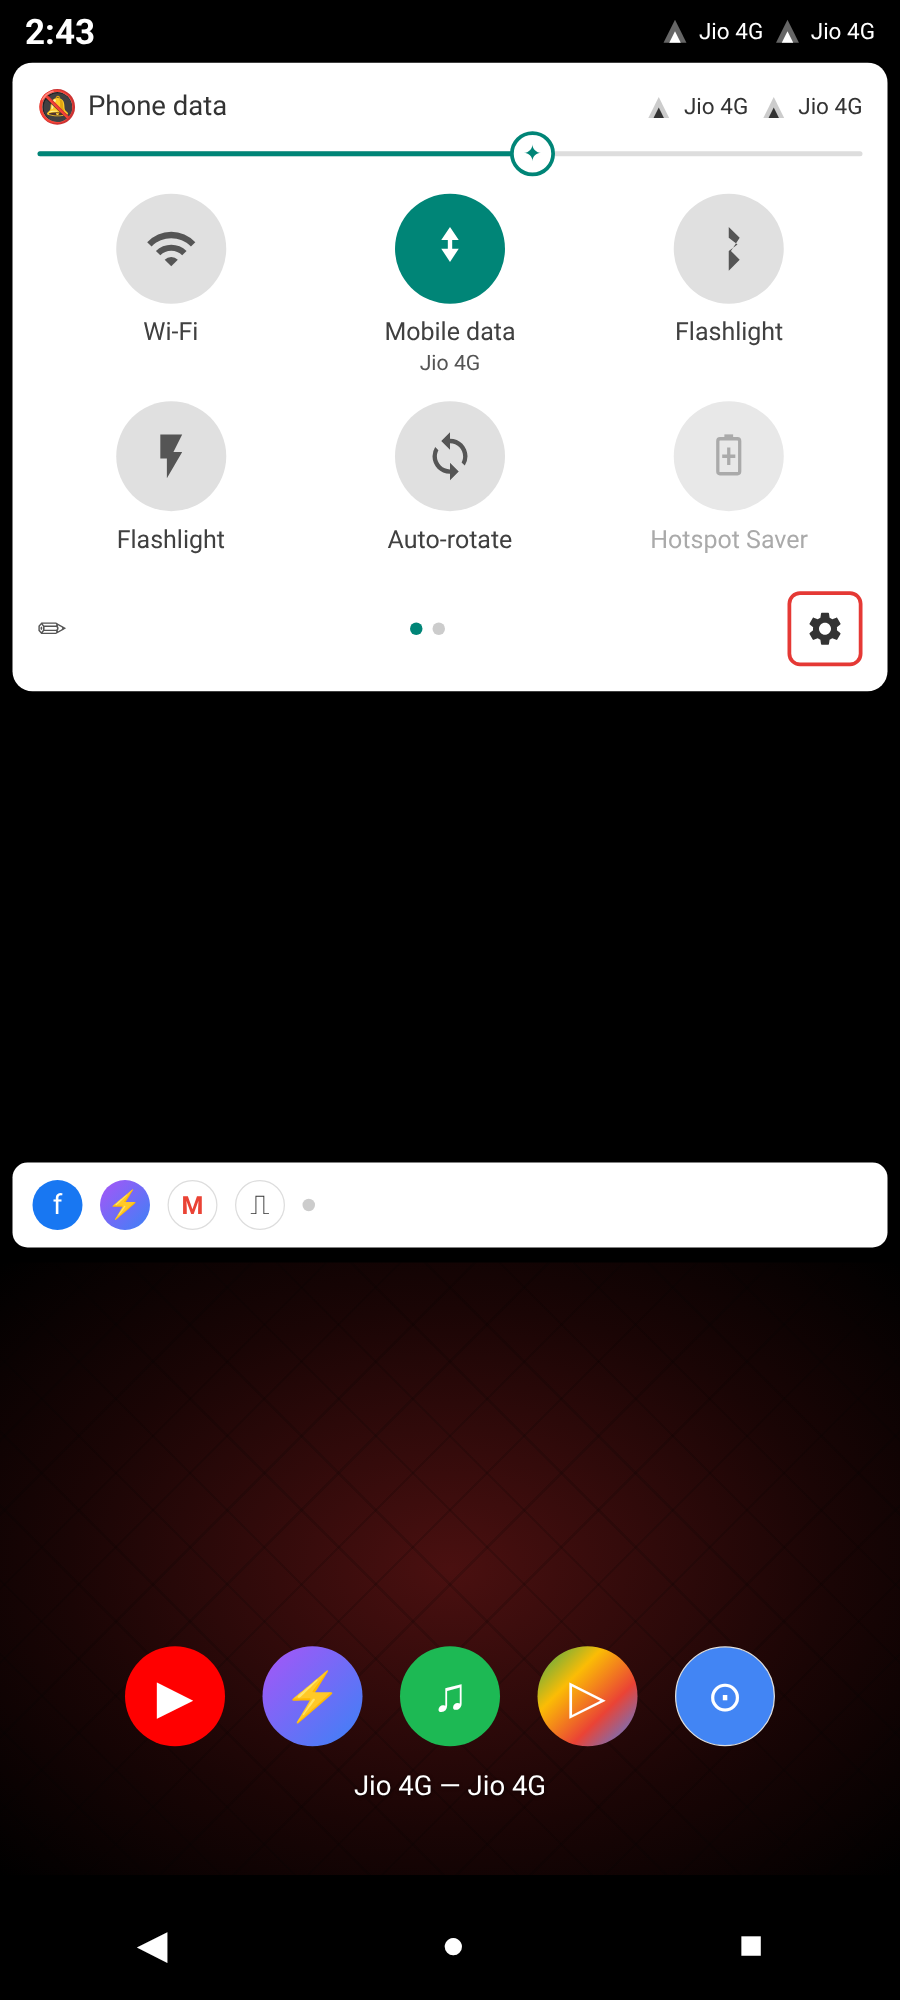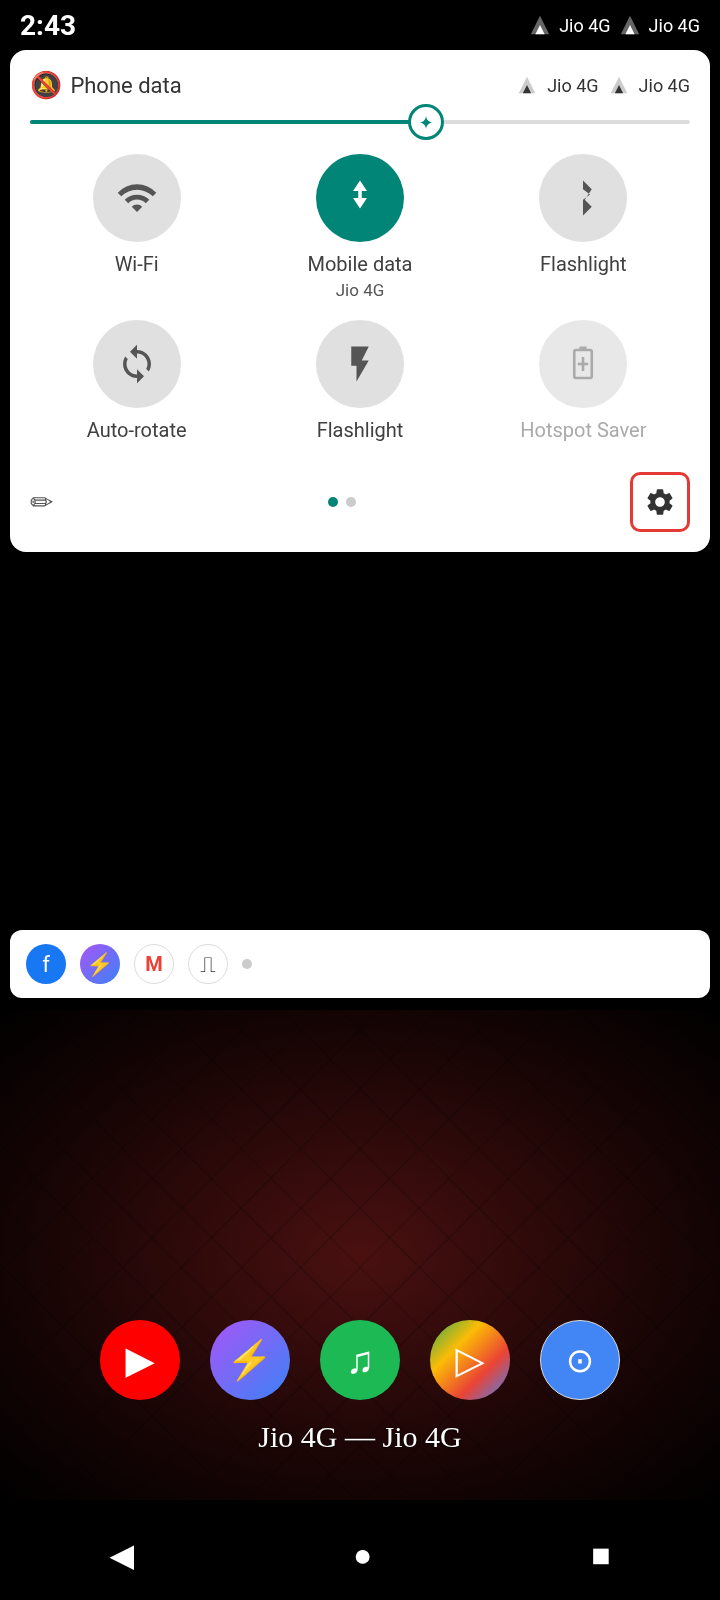--- a/index.html
+++ b/index.html
@@ -270,26 +270,25 @@
       font-size: 38px;
     }
     .app-icon.youtube { background: #ff0000; color: #fff; }
     .app-icon.messenger-app { background: linear-gradient(135deg, #a855f7, #3b82f6); color: #fff; }
     .app-icon.spotify { background: #1db954; color: #fff; }
     .app-icon.play { background: linear-gradient(135deg, #34a853, #fbbc05, #ea4335, #4285f4); color: #fff; }
     .app-icon.chrome { background: #fff; border: 1px solid #ddd; font-size: 34px; }
 
     .wallpaper-text {
       color: #fff;
-      font-size: 30px;
-      margin-bottom: 16px;
+      font-size: 22px;
+      margin-bottom: 28px;
       position: relative;
       z-index: 2;
       text-shadow: 0 1px 3px rgba(0,0,0,0.7);
-      font-family: Liberation Serif, serif;
     }
 
     
     .nav-bar {
       position: absolute;
       bottom: 0; left: 0; right: 0;
       height: 90px;
       background: #000;
       display: flex;
       align-items: center;
@@ -381,33 +380,33 @@
         <svg width="42" height="42" viewBox="0 0 24 24" fill="#555">
           <path d="M17 7l-5-5v20l5-5-4-4 4-6zm-5 0l4 3-4 3V7z"></path>
         </svg>
       </div>
       <span class="qs-tile-label">Flashlight</span>
     </div>
 
     <div class="qs-tile">
       <div class="qs-tile-icon inactive">
         <svg width="42" height="42" viewBox="0 0 24 24" fill="#555">
-          <path d="M12 4V1L8 5l4 4V6c3.31 0 6 2.69 6 6 0 1.01-.25 1.97-.7 2.8l1.46 1.46A7.93 7.93 0 0020 12c0-4.42-3.58-8-8-8zm0 14c-3.31 0-6-2.69-6-6 0-1.01.25-1.97.7-2.8L5.24 7.74A7.93 7.93 0 004 12c0 4.42 3.58 8 8 8v3l4-4-4-4v3z"></path>
-        </svg>
-      </div>
-      <span class="qs-tile-label">Auto-rotate</span>
+          <path d="M7 2v11h3v9l7-12h-4l4-8z"></path>
+        </svg>
+      </div>
+      <span class="qs-tile-label">Flashlight</span>
     </div>
 
     <div class="qs-tile">
       <div class="qs-tile-icon inactive">
         <svg width="42" height="42" viewBox="0 0 24 24" fill="#555">
-          <path d="M7 2v11h3v9l7-12h-4l4-8z"></path>
-        </svg>
-      </div>
-      <span class="qs-tile-label">Flashlight</span>
+          <path d="M12 4V1L8 5l4 4V6c3.31 0 6 2.69 6 6 0 1.01-.25 1.97-.7 2.8l1.46 1.46A7.93 7.93 0 0020 12c0-4.42-3.58-8-8-8zm0 14c-3.31 0-6-2.69-6-6 0-1.01.25-1.97.7-2.8L5.24 7.74A7.93 7.93 0 004 12c0 4.42 3.58 8 8 8v3l4-4-4-4v3z"></path>
+        </svg>
+      </div>
+      <span class="qs-tile-label">Auto-rotate</span>
     </div>
 
     <div class="qs-tile">
       <div class="qs-tile-icon dim">
         <svg width="42" height="42" viewBox="0 0 24 24" fill="#aaa">
           <rect x="7" y="4" width="10" height="16" rx="1" ry="1" stroke="#aaa" stroke-width="1.5" fill="none"></rect>
           <rect x="10" y="2" width="4" height="2" fill="#aaa"></rect>
           <line x1="12" y1="8" x2="12" y2="16" stroke="#aaa" stroke-width="1.5"></line>
           <line x1="9" y1="12" x2="15" y2="12" stroke="#aaa" stroke-width="1.5"></line>
         </svg>

